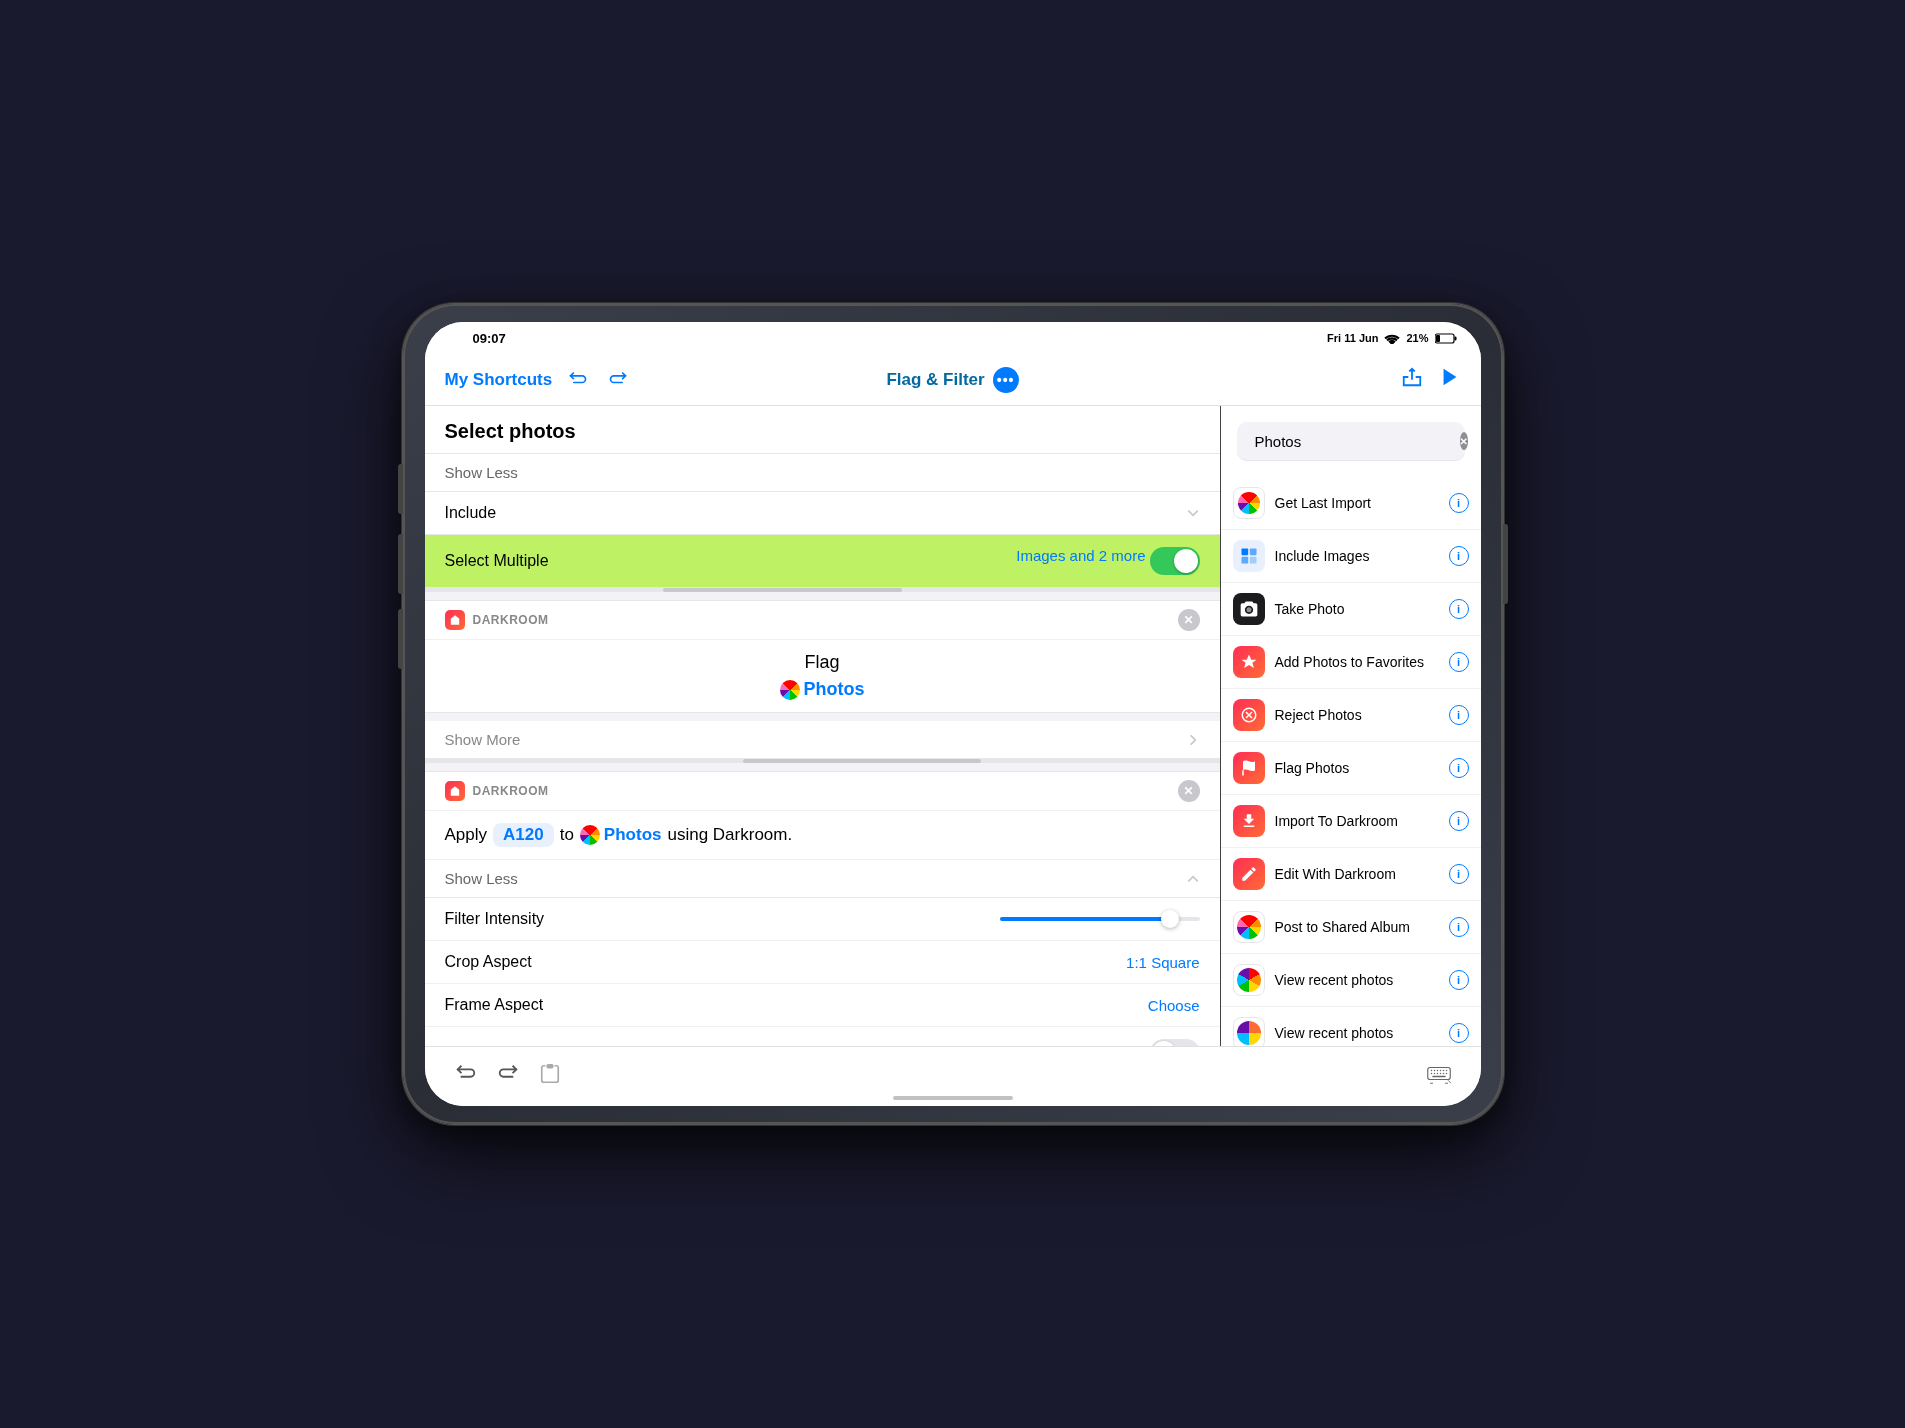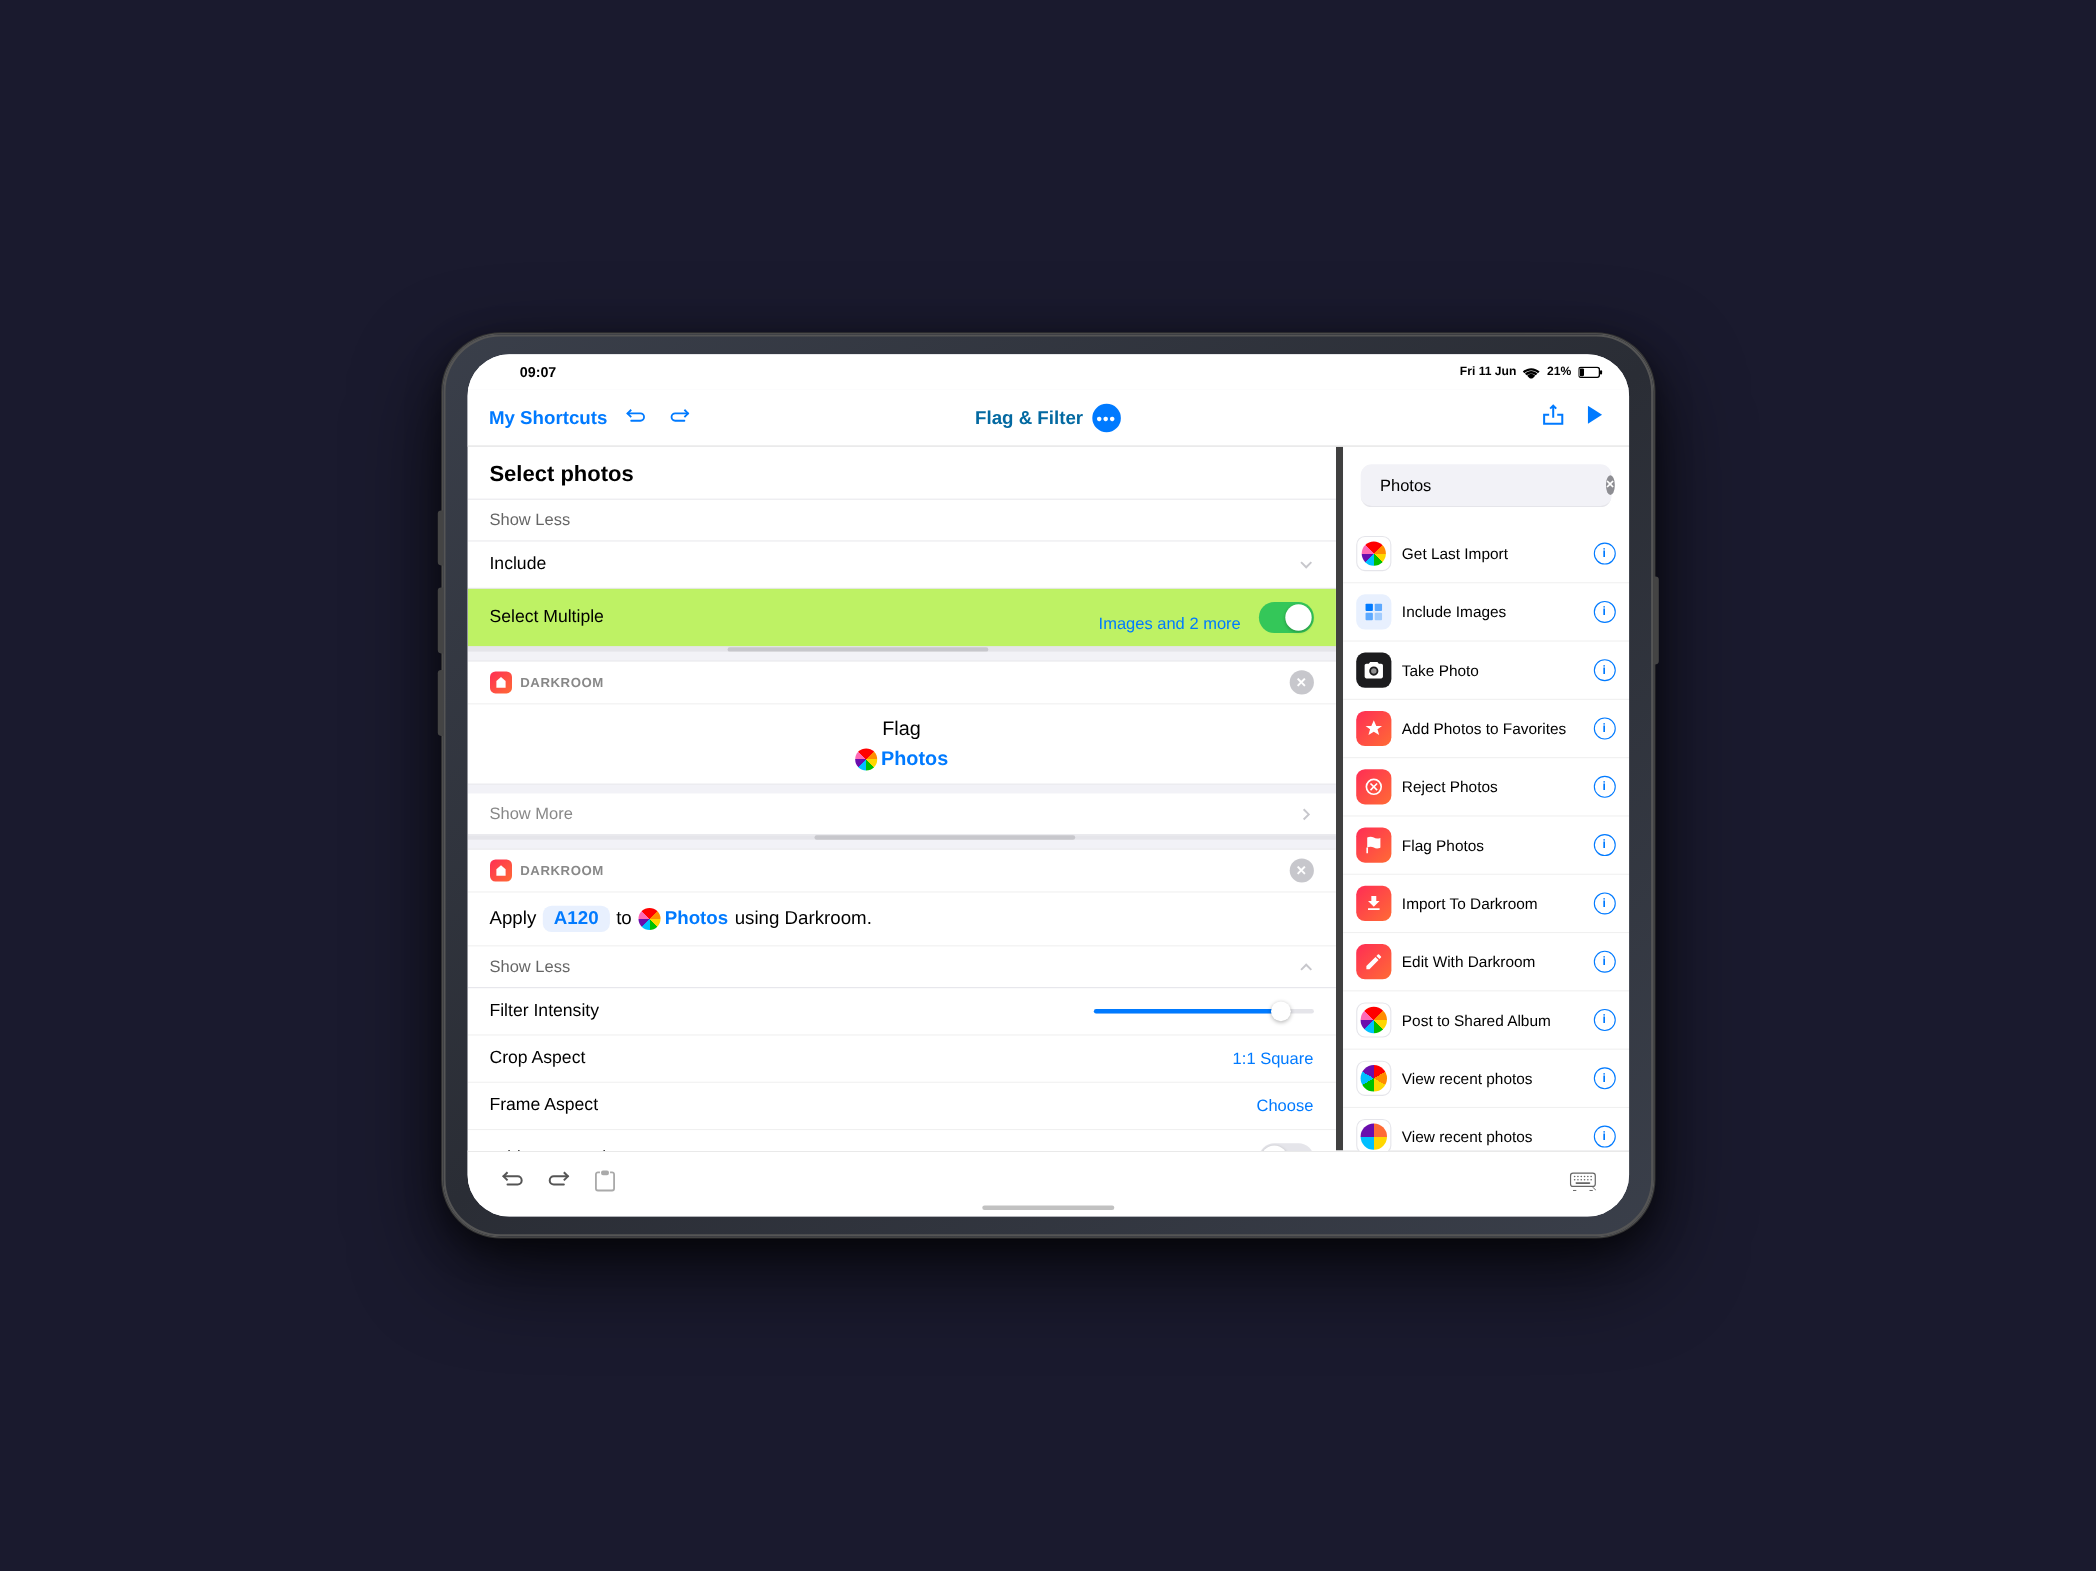--- a/index.html
+++ b/index.html
@@ -183,21 +183,21 @@
       right: 0;
       bottom: 60px;
       display: flex;
     }
 
     
     .left-panel {
       flex: 1;
       background: #f2f2f7;
       overflow-y: auto;
-      border-right: 7px solid #404040;
+      border-right: 1px solid #404040;
       padding: 0;
     }
 
     
     .section-header {
       background: white;
       padding: 14px 20px 10px;
       border-bottom: 1px solid #e5e5ea;
     }
     .section-title {
@@ -671,21 +671,21 @@
 
           <div class="include-row">
             <span class="include-label">Include</span>
             <svg width="14" height="14" viewBox="0 0 12 12">
               <polyline points="2,4 6,8 10,4" fill="none" stroke="#c7c7cc" stroke-width="1.5"></polyline>
             </svg>
           </div>
 
           <div class="select-multiple-row">
             <span class="row-label">Select Multiple</span>
-            <div style="display:flex;align-items:flex-end;gap:16px;">
+            <div style="display:flex;align-items:flex-start;gap:4px;">
               <span class="row-value">Images and 2 more</span>
               <div class="toggle on"></div>
             </div>
           </div>
 
           <div class="scroll-indicator">
             <div class="scroll-indicator-thumb"></div>
           </div>
 
           <div class="action-block">

